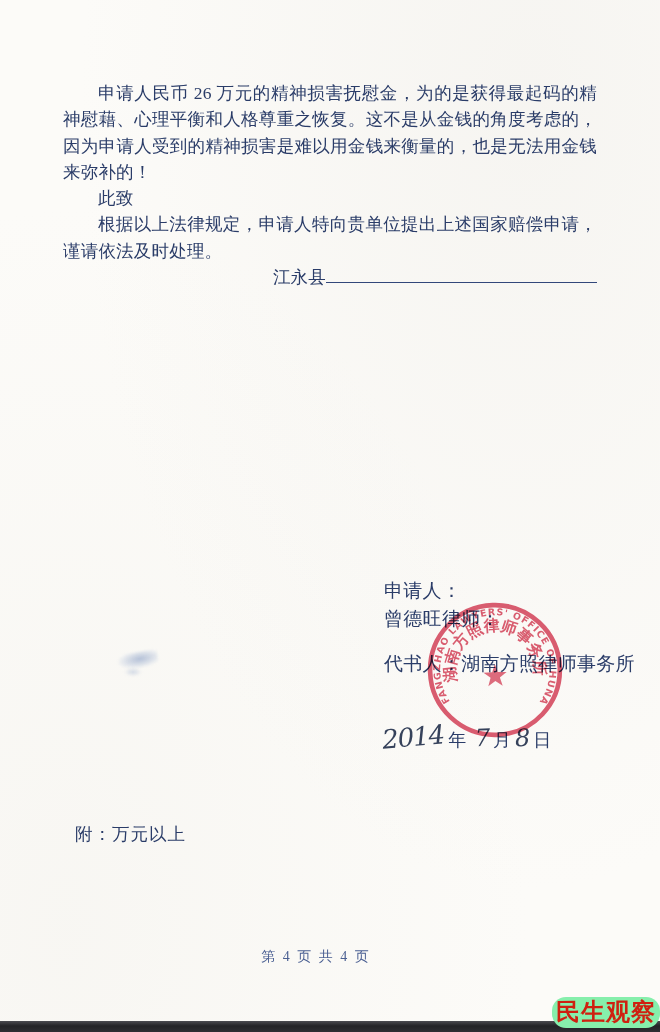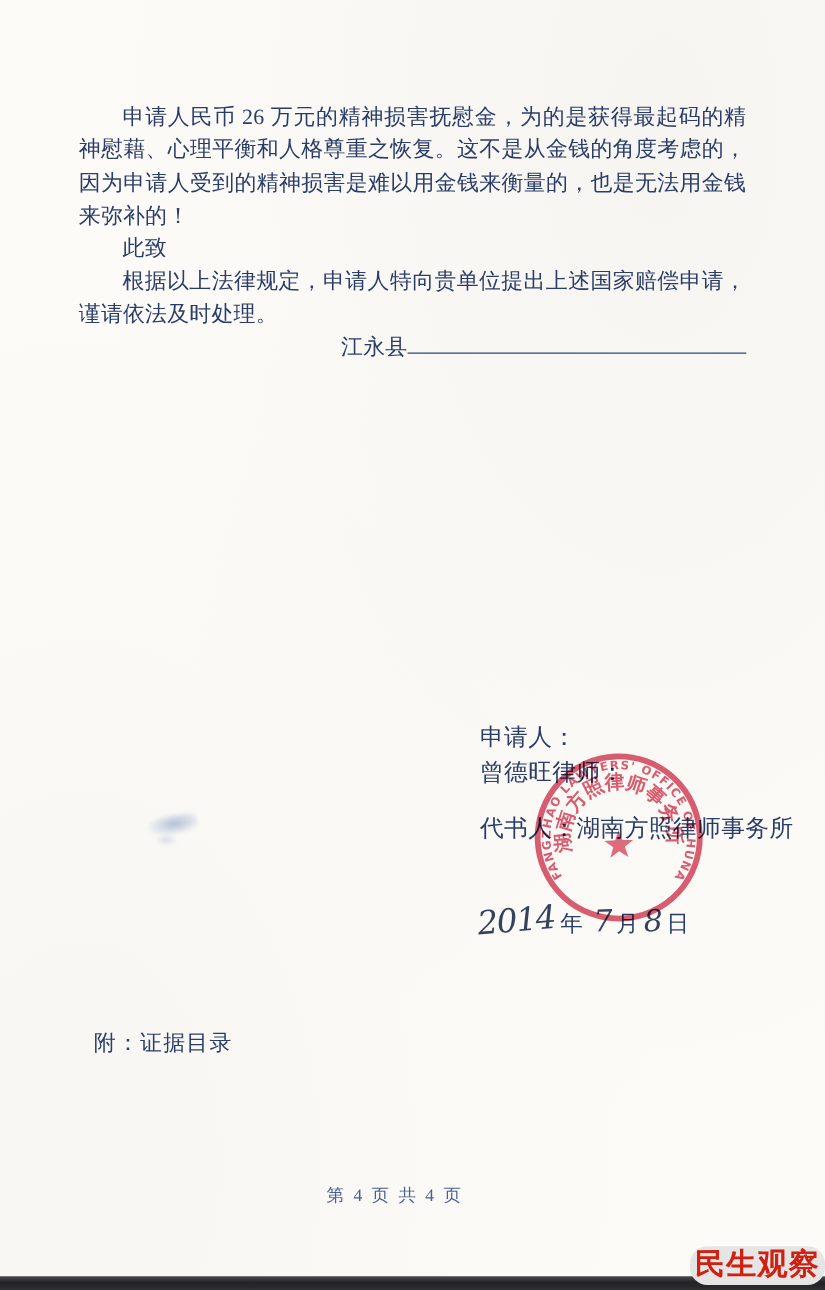--- a/index.html
+++ b/index.html
@@ -118,21 +118,21 @@
   </text>
   <text font-size="15.5" fill="#d9485f" font-family="DejaVu Serif, serif">
     <textPath href="#cnPath" startOffset="0">湖南方照律师事务所</textPath>
   </text>
   <polygon points="71,68 73.8,76.1 82.4,76.3 75.6,81.5 78.1,89.7 71,84.8 63.9,89.7 66.4,81.5 59.6,76.3 68.2,76.1" fill="#d9485f" opacity="0.9"></polygon>
 </svg>
 
 <div class="smudge"></div>
 <div class="smudge2"></div>
 
-<div class="attachment">附：证据目录</div>
+<div class="attachment">附：万元以上</div>
 
 <div class="footer">第 4 页 共 4 页</div>
 
-<div class="watermark" id="wm" style="background: #e5e5e5; color: rgb(207, 32, 16); border-radius: 14px;">
+<div class="watermark" id="wm" style="background: #86efac; color: rgb(207, 32, 16); border-radius: 14px;">
   <span>民生观察</span>
 </div>
 
 <div class="scan-strip"></div>
 
 </body></html>

